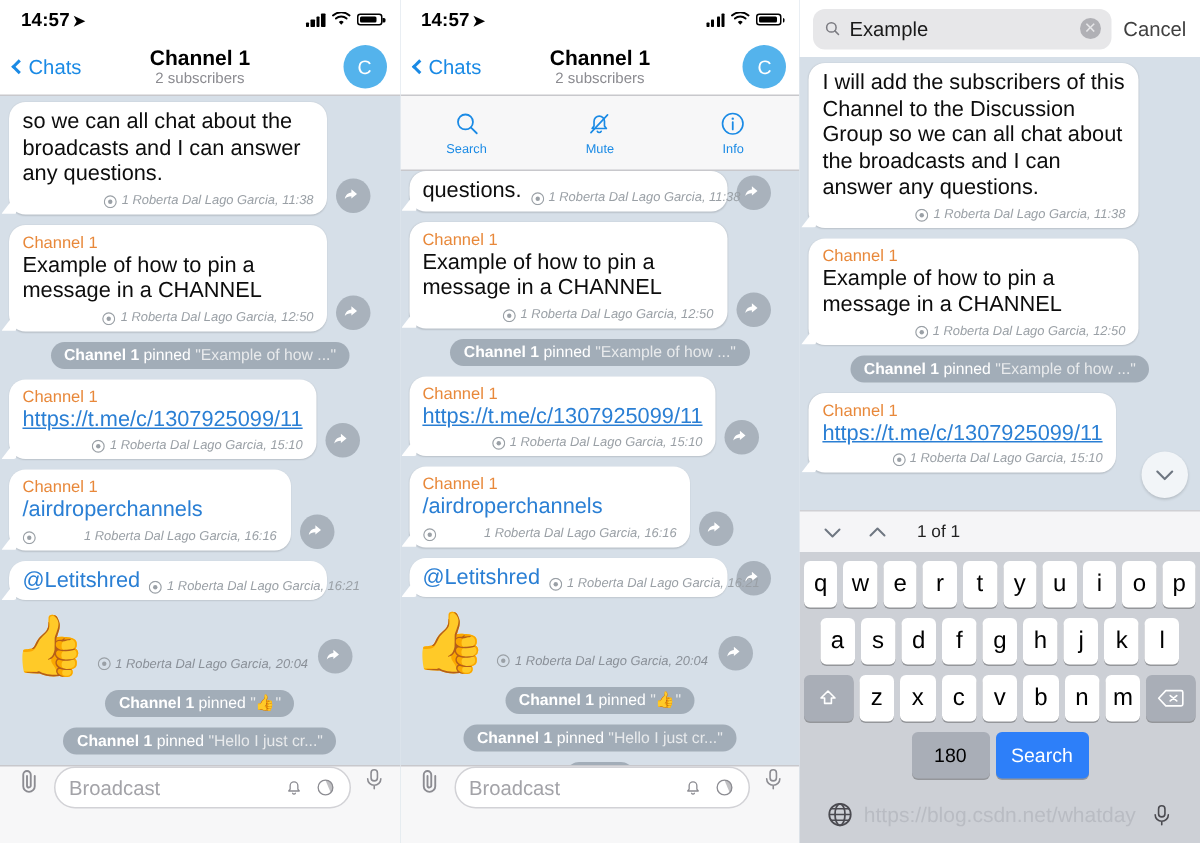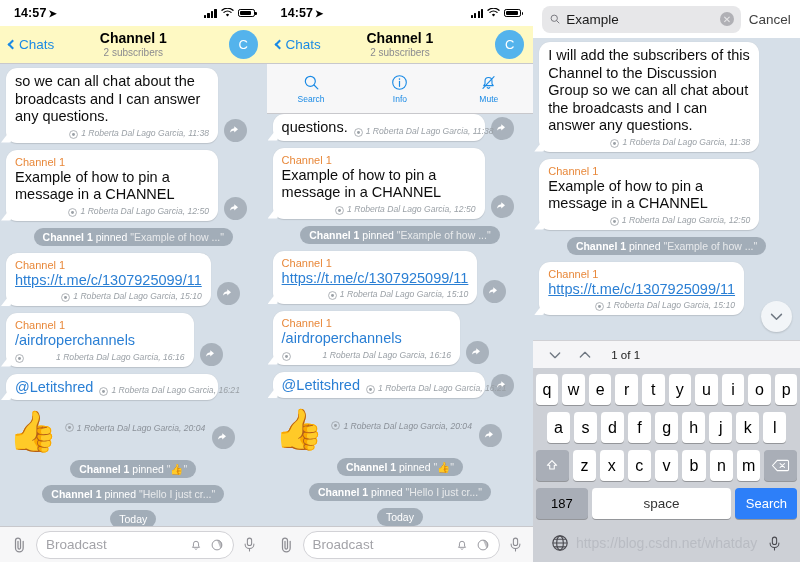--- a/index.html
+++ b/index.html
@@ -37,21 +37,21 @@
     position: relative; padding: 1px;
   }
   .batt::after {
     content: ""; position: absolute; right: -3px; top: 2.3px;
     width: 1.6px; height: 3.4px; background: #000; border-radius: 0 1px 1px 0;
   }
   .batt i { display: block; height: 100%; width: 88%; background: #000; border-radius: 1px; }
 
   
   .navbar {
-    height: 38px; background: #fef9c3; flex: none;
+    height: 38px; background: #ffffff; flex: none;
     display: flex; align-items: center; position: relative;
     border-bottom: .5px solid #c8c8cc; padding: 0 9px;
   }
   .back { display: flex; align-items: center; color: #1a8ae5; font-size: 13.5px; gap: 2px; }
   .chev-left {
     width: 7px; height: 7px; border-left: 2px solid #1a8ae5; border-bottom: 2px solid #1a8ae5;
     transform: rotate(45deg); margin-right: 1px;
   }
   .nav-title { position: absolute; left: 0; right: 0; text-align: center; pointer-events: none; }
   .nav-title .t1 { font-size: 14px; font-weight: bold; color: #000; line-height: 15px; }
@@ -118,28 +118,28 @@
     background: rgba(120,132,144,.55); color: #fff; font-size: 10.5px;
     border-radius: 9px; padding: 2px 9px; line-height: 14px;
     max-width: 225px; overflow: hidden; white-space: nowrap; text-overflow: ellipsis;
   }
   .sys b { font-weight: bold; }
   .sys .q { color: #e8eaec; }
   .emojirow { display: flex; align-items: flex-end; gap: 7px; padding: 2px 8px 0 8px; }
   .emoji { font-size: 40px; line-height: 44px; }
   .emeta {
     font-size: 8.6px; color: #8a9098; font-style: italic;
-    display: flex; gap: 3px; margin-bottom: 20px;
+    display: flex; align-items: center; gap: 3px; margin-bottom: 6px;
   }
 
   
   .inputbar {
-    height: 36px; flex: none; background: #f7f7f8;
+    height: 52px; flex: none; background: #f7f7f8;
     border-top: .5px solid #c8c8cc;
-    display: flex; align-items: center; gap: 7px; padding: 0 9px;
+    display: flex; gap: 7px; padding: 0 9px;
   }
   .field {
     flex: 1; height: 28px; border: .8px solid #d2d2d6; border-radius: 14px;
     background: #fff; display: flex; align-items: center; padding: 0 9px;
   }
   .field .ph { flex: 1; font-size: 13.5px; color: #a3a3a8; }
   .field .icons { display: flex; align-items: center; gap: 7px; }
 
   
   .searchbar {
@@ -438,33 +438,33 @@
     <div class="actionbar">
       <div class="act">
         <svg width="19" height="19" viewBox="0 0 24 24">
           <circle cx="10.5" cy="10.5" r="6.3" fill="none" stroke="#1a8ae5" stroke-width="1.5"></circle>
           <path d="M15.2 15.2L20 20" stroke="#1a8ae5" stroke-width="1.5" stroke-linecap="round"></path>
         </svg>
         <span class="lbl">Search</span>
       </div>
       <div class="act">
         <svg width="19" height="19" viewBox="0 0 24 24">
+          <path d="M18 16H6l1.6-2.2V10a4.4 4.4 0 0 1 8.8 0v3.8z" fill="none" stroke="#1a8ae5" stroke-width="1.4" stroke-linejoin="round"></path>
+          <path d="M10.4 18.4a1.8 1.8 0 0 0 3.2 0" fill="none" stroke="#1a8ae5" stroke-width="1.4" stroke-linecap="round"></path>
+          <path d="M5 19.5L19 4.5" stroke="#1a8ae5" stroke-width="1.4" stroke-linecap="round"></path>
+        </svg>
+        <span class="lbl">Mute</span>
+      </div>
+      <div class="act">
+        <svg width="19" height="19" viewBox="0 0 24 24">
           <circle cx="12" cy="12" r="8.6" fill="none" stroke="#1a8ae5" stroke-width="1.4"></circle>
           <path d="M12 10.6v6.2" stroke="#1a8ae5" stroke-width="1.5" stroke-linecap="round"></path>
           <circle cx="12" cy="7.7" r="1" fill="#1a8ae5"></circle>
         </svg>
         <span class="lbl">Info</span>
-      </div>
-      <div class="act">
-        <svg width="19" height="19" viewBox="0 0 24 24">
-          <path d="M18 16H6l1.6-2.2V10a4.4 4.4 0 0 1 8.8 0v3.8z" fill="none" stroke="#1a8ae5" stroke-width="1.4" stroke-linejoin="round"></path>
-          <path d="M10.4 18.4a1.8 1.8 0 0 0 3.2 0" fill="none" stroke="#1a8ae5" stroke-width="1.4" stroke-linecap="round"></path>
-          <path d="M5 19.5L19 4.5" stroke="#1a8ae5" stroke-width="1.4" stroke-linecap="round"></path>
-        </svg>
-        <span class="lbl">Mute</span>
       </div>
     </div>
 
     <div class="chat">
       <div class="msgs shift">
         <div class="row">
           <div class="bubble">
             <div style="display:flex;align-items:flex-end;gap:6px">
               <div class="body">questions.</div>
               <div class="meta">
@@ -734,22 +734,21 @@
         <div class="key">n</div>
         <div class="key">m</div>
         <div class="key wide">
           <svg width="19" height="15" viewBox="0 0 26 20">
             <path d="M8.5 3h14a1.5 1.5 0 0 1 1.5 1.5v11A1.5 1.5 0 0 1 22.5 17h-14L2 10z" fill="none" stroke="#fff" stroke-width="1.5" stroke-linejoin="round"></path>
             <path d="M12.5 7.5l6 5M18.5 7.5l-6 5" stroke="#fff" stroke-width="1.5" stroke-linecap="round"></path>
           </svg>
         </div>
       </div>
       <div class="krow r4">
-        <div class="key k123">187</div>
-        <div class="key space">space</div>
+        <div class="key k123">180</div>
         <div class="key search">Search</div>
       </div>
       <div class="kbbottom">
         <svg width="20" height="20" viewBox="0 0 24 24">
           <circle cx="12" cy="12" r="8.6" fill="none" stroke="#4a4a50" stroke-width="1.4"></circle>
           <ellipse cx="12" cy="12" rx="4" ry="8.6" fill="none" stroke="#4a4a50" stroke-width="1.4"></ellipse>
           <path d="M3.4 12h17.2M4.8 7.4h14.4M4.8 16.6h14.4" stroke="#4a4a50" stroke-width="1.3"></path>
         </svg>
         <span class="watermark">https://blog.csdn.net/whatday</span>
         <svg width="17" height="19" viewBox="0 0 24 24" style="z-index:2">

